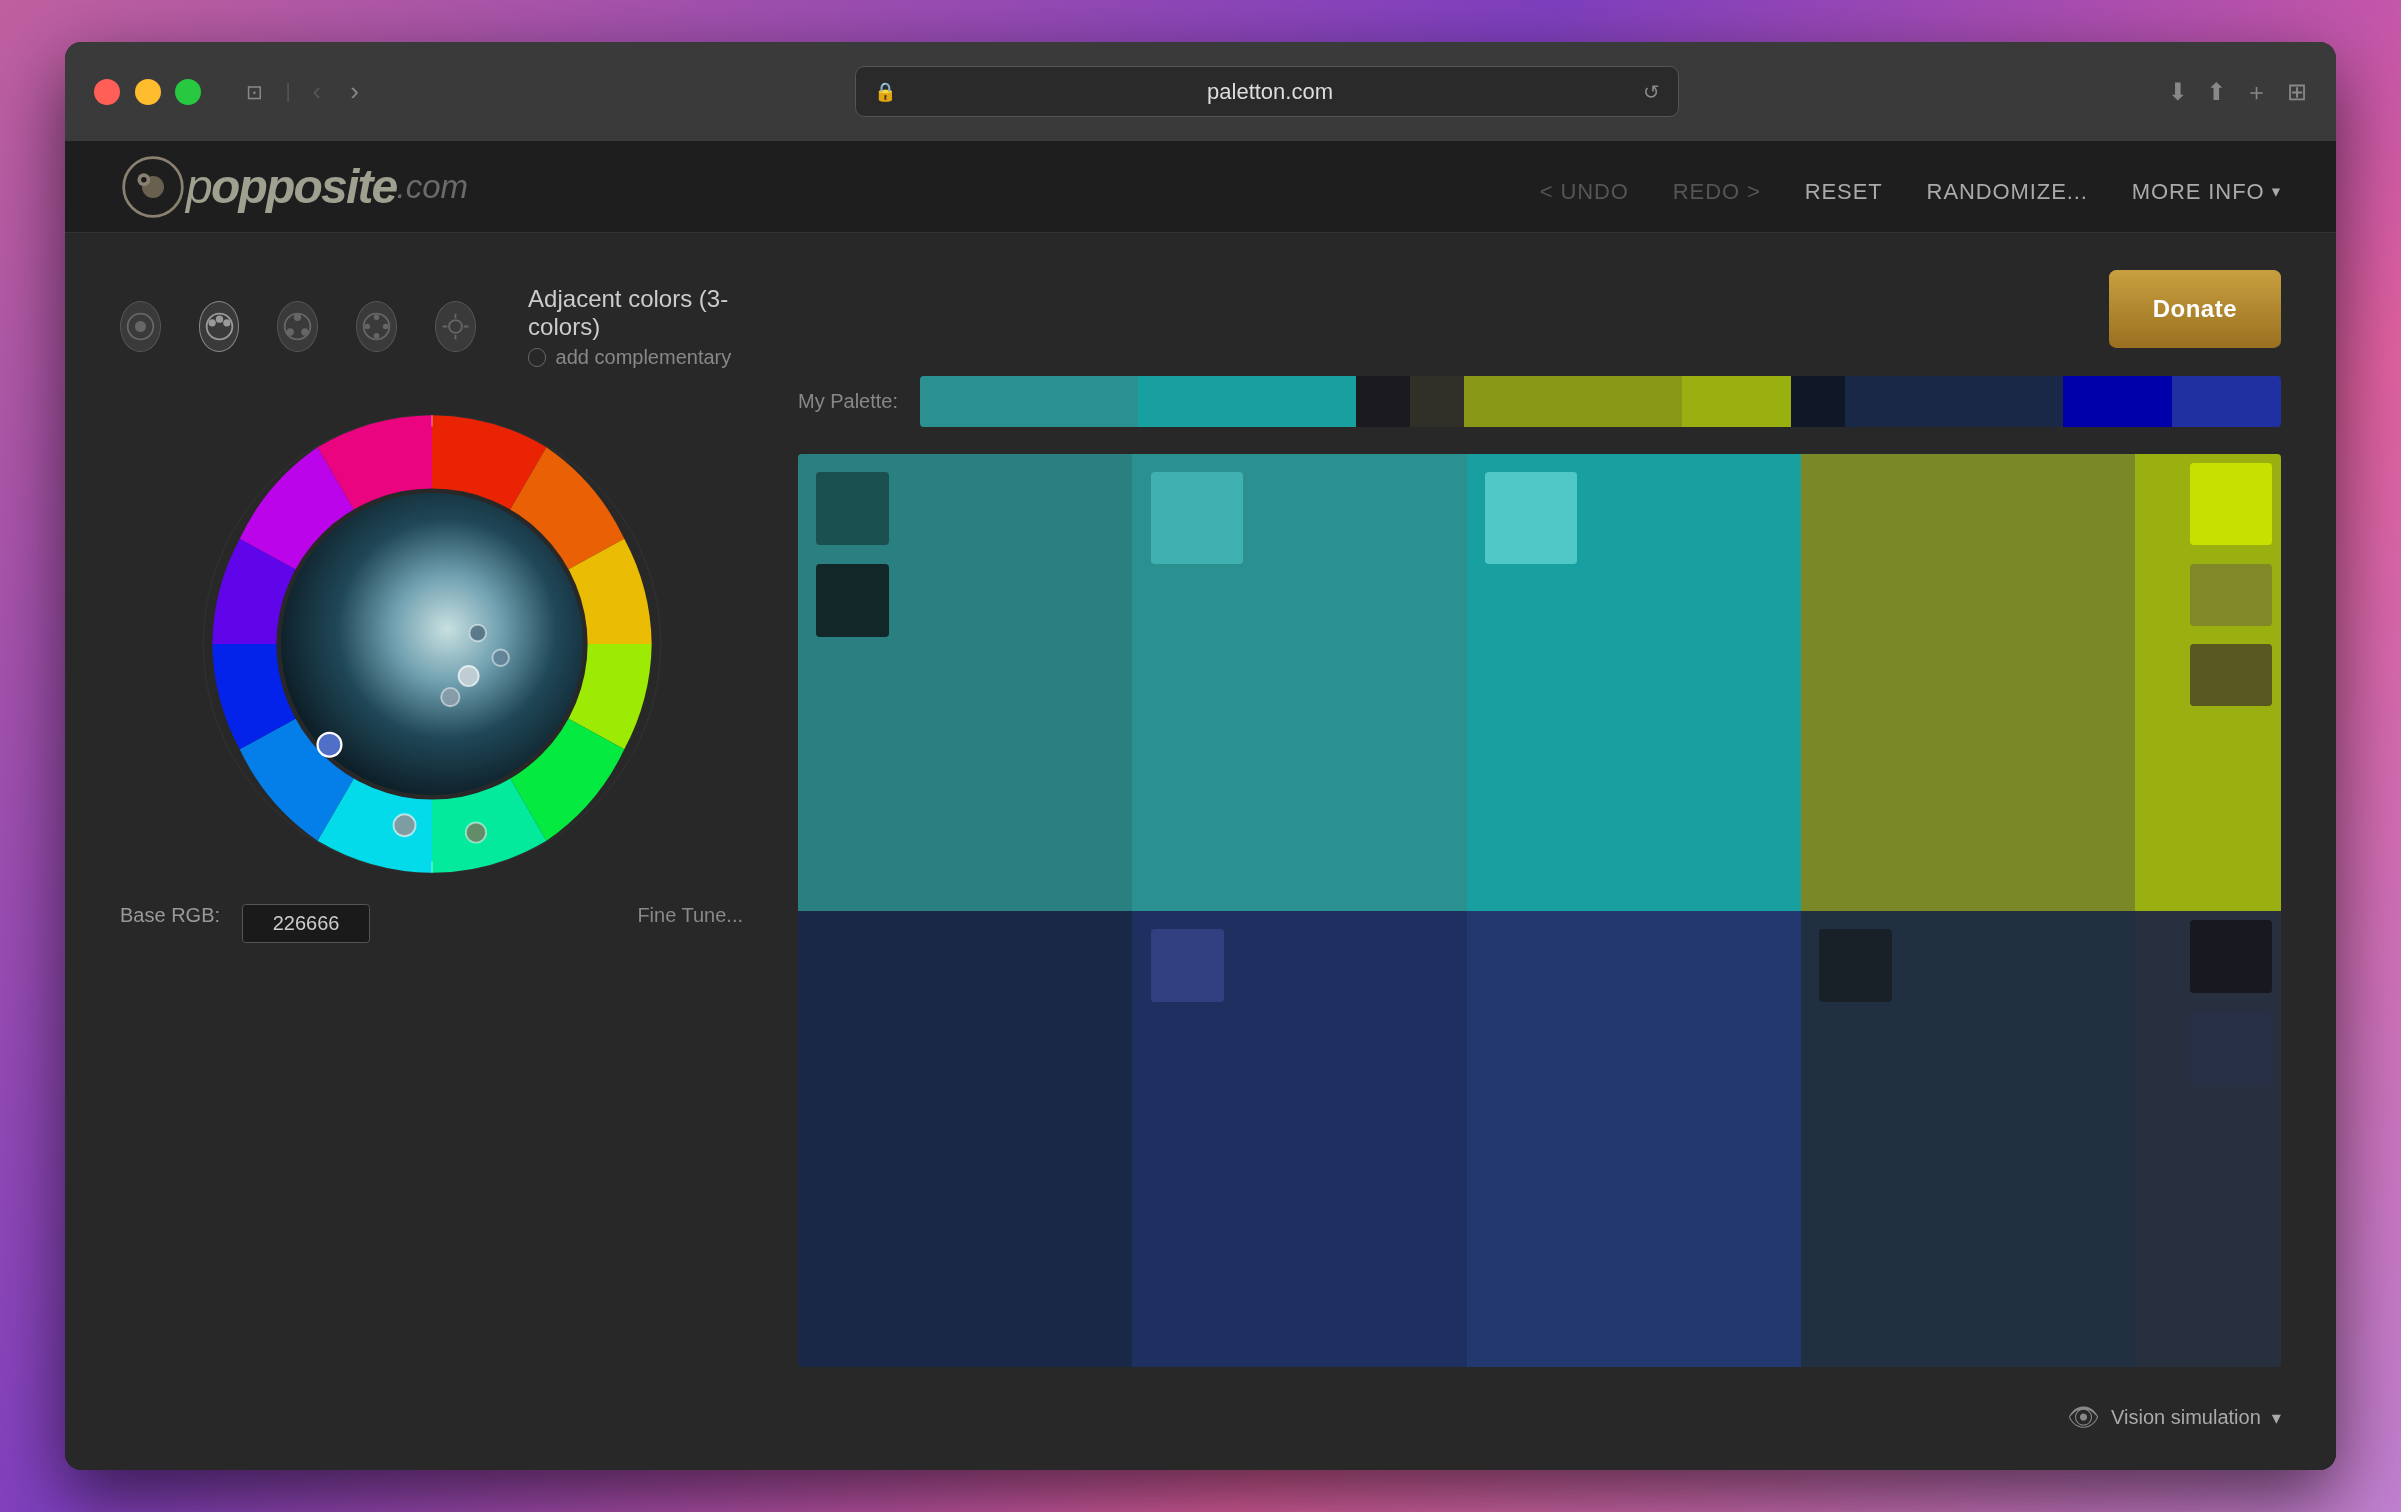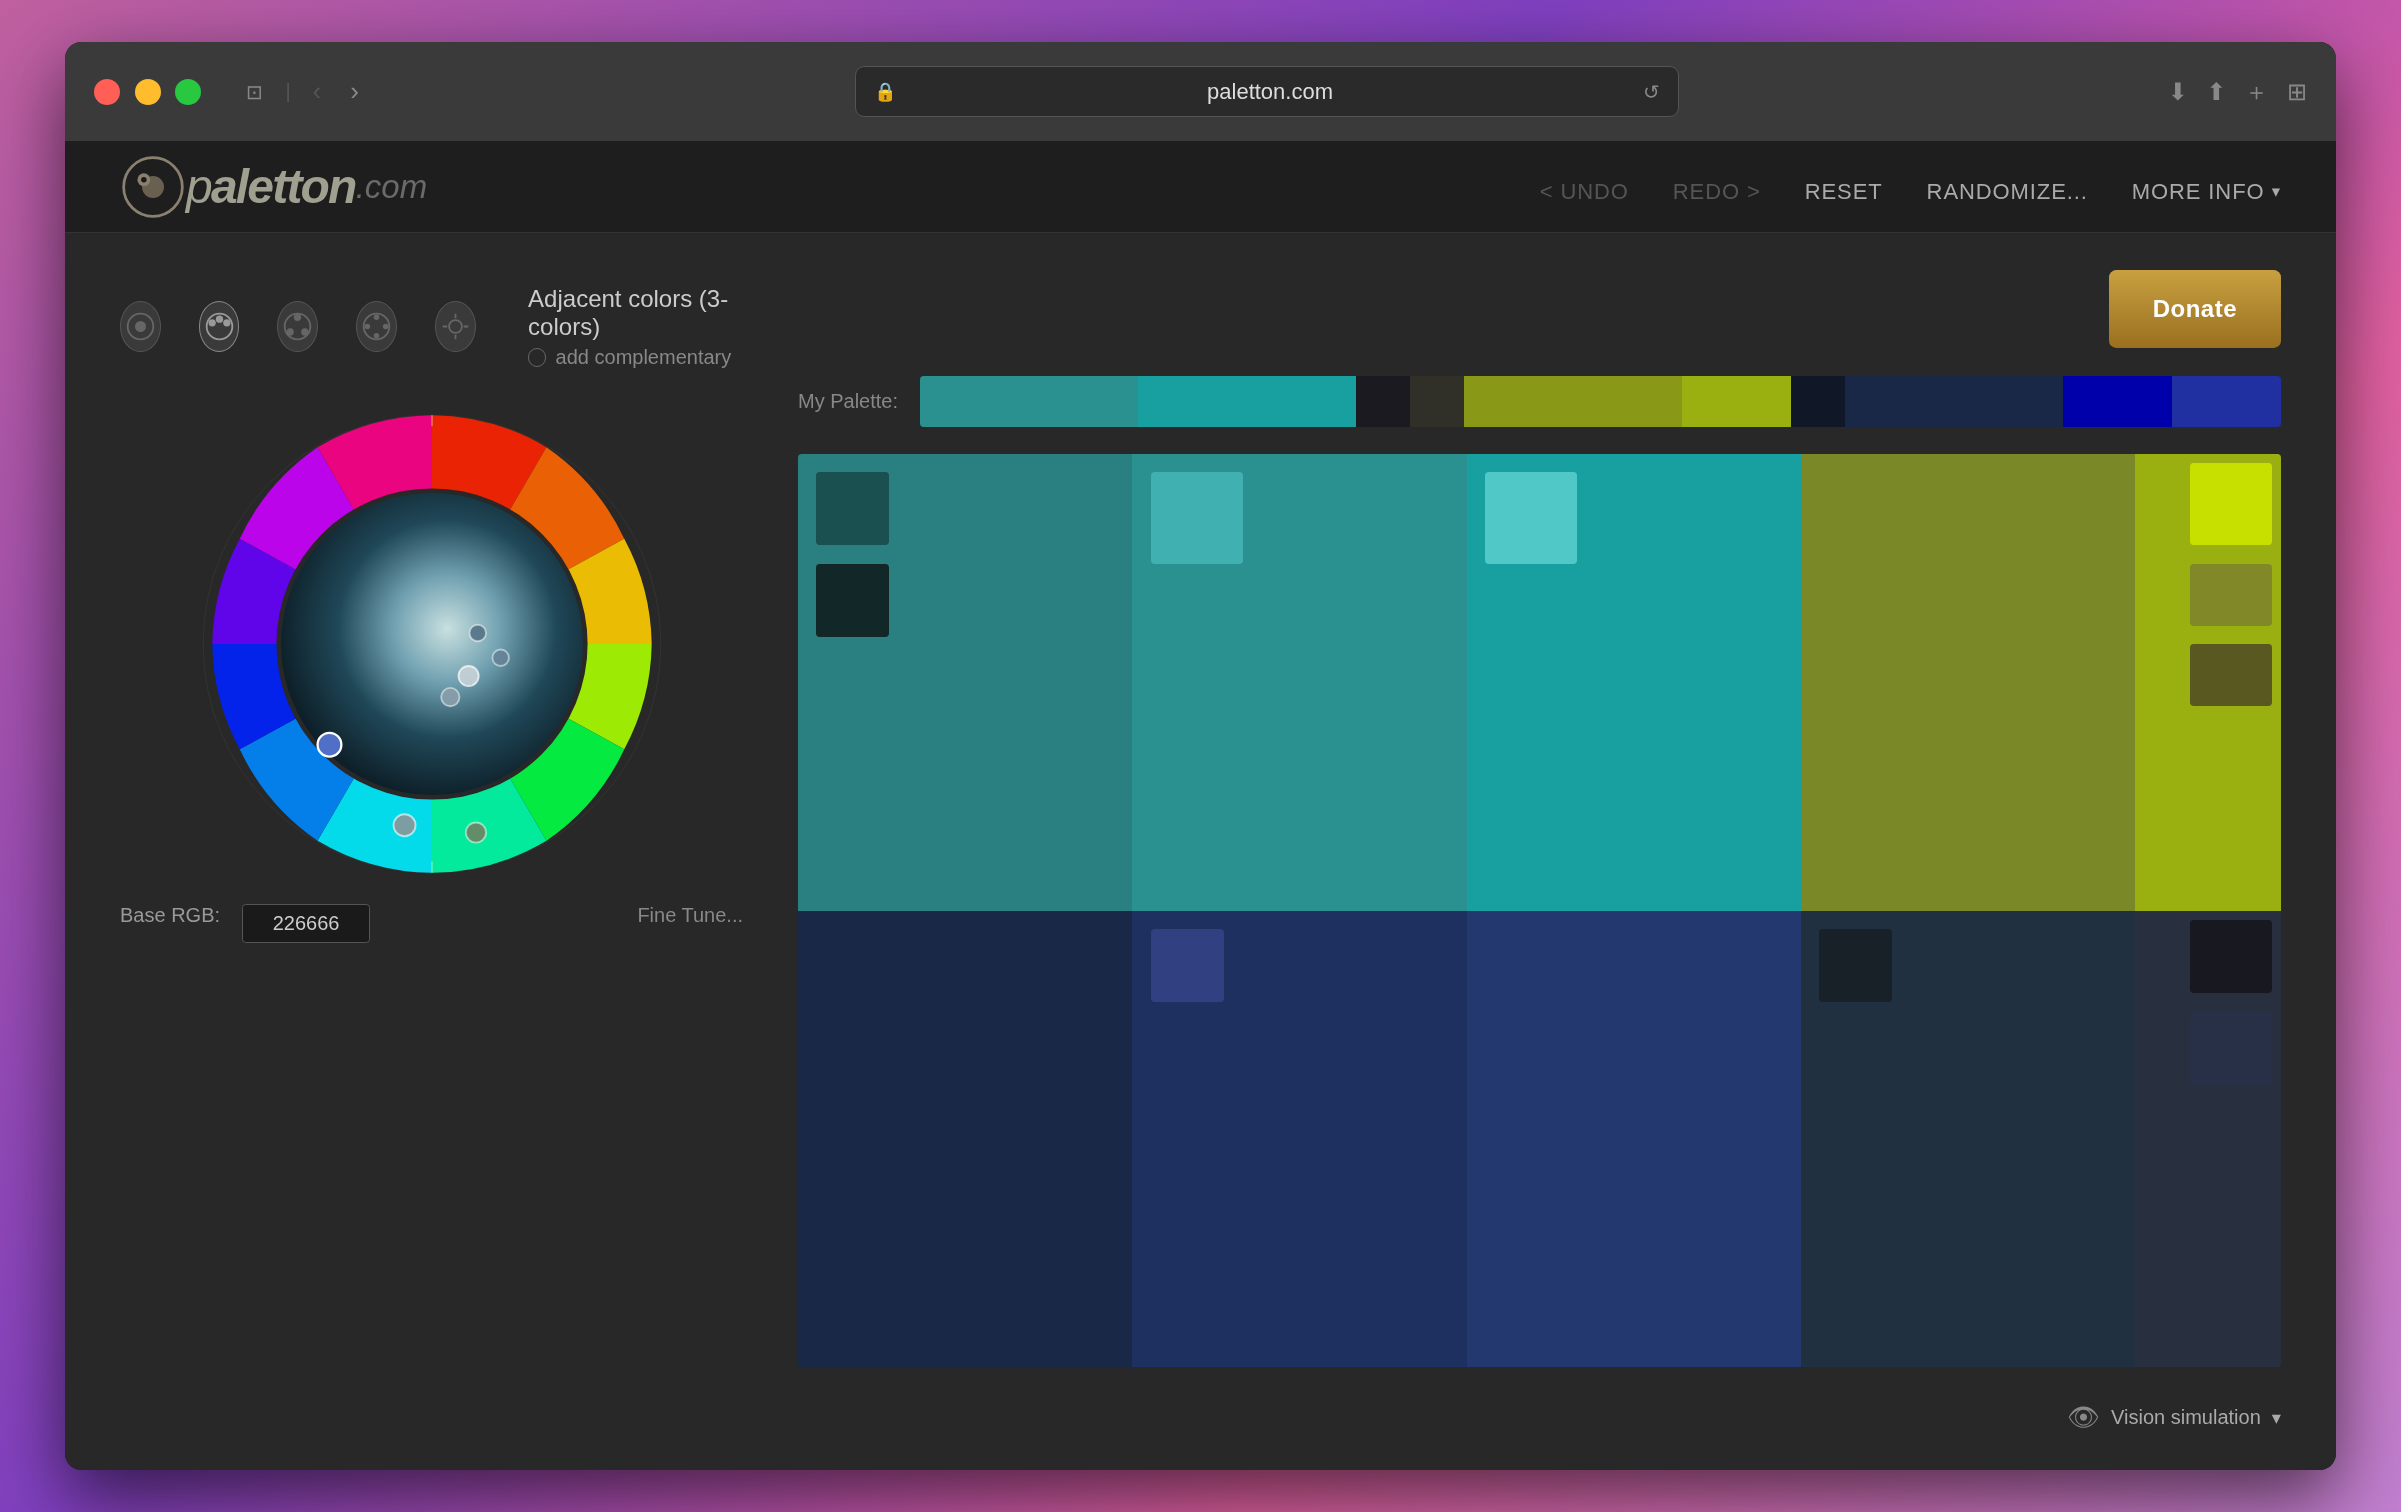--- a/index.html
+++ b/index.html
@@ -474,21 +474,21 @@
 
     <div class="app-nav">
       <div class="logo-area">
         <svg class="logo-icon" viewBox="0 0 72 72">
           <circle cx="36" cy="36" r="32" fill="none" stroke="#8a8070" stroke-width="3"></circle>
           <circle cx="36" cy="36" r="12" fill="#6a6050"></circle>
           <circle cx="26" cy="28" r="7" fill="#8a8070"></circle>
           <circle cx="26" cy="28" r="3" fill="#1a1a1a"></circle>
         </svg>
         <span class="logo-text">
-          <span style="font-style:italic;color:#a0a090;font-weight:300;">p</span><span style="font-style:italic;color:#a0a090;font-weight:700;">aletton</span>
+          <span style="font-style:italic;color:#a0a090;font-weight:300;">p</span><span style="font-style:italic;color:#a0a090;font-weight:700;">opposite</span>
         </span>
         <span class="logo-dotcom">.com</span>
       </div>
       <div class="nav-spacer"></div>
       <div class="nav-links">
         <button class="nav-link disabled">&lt; UNDO</button>
         <button class="nav-link disabled">REDO &gt;</button>
         <button class="nav-link">RESET</button>
         <button class="nav-link">RANDOMIZE...</button>
         <button class="nav-link nav-link-more">

